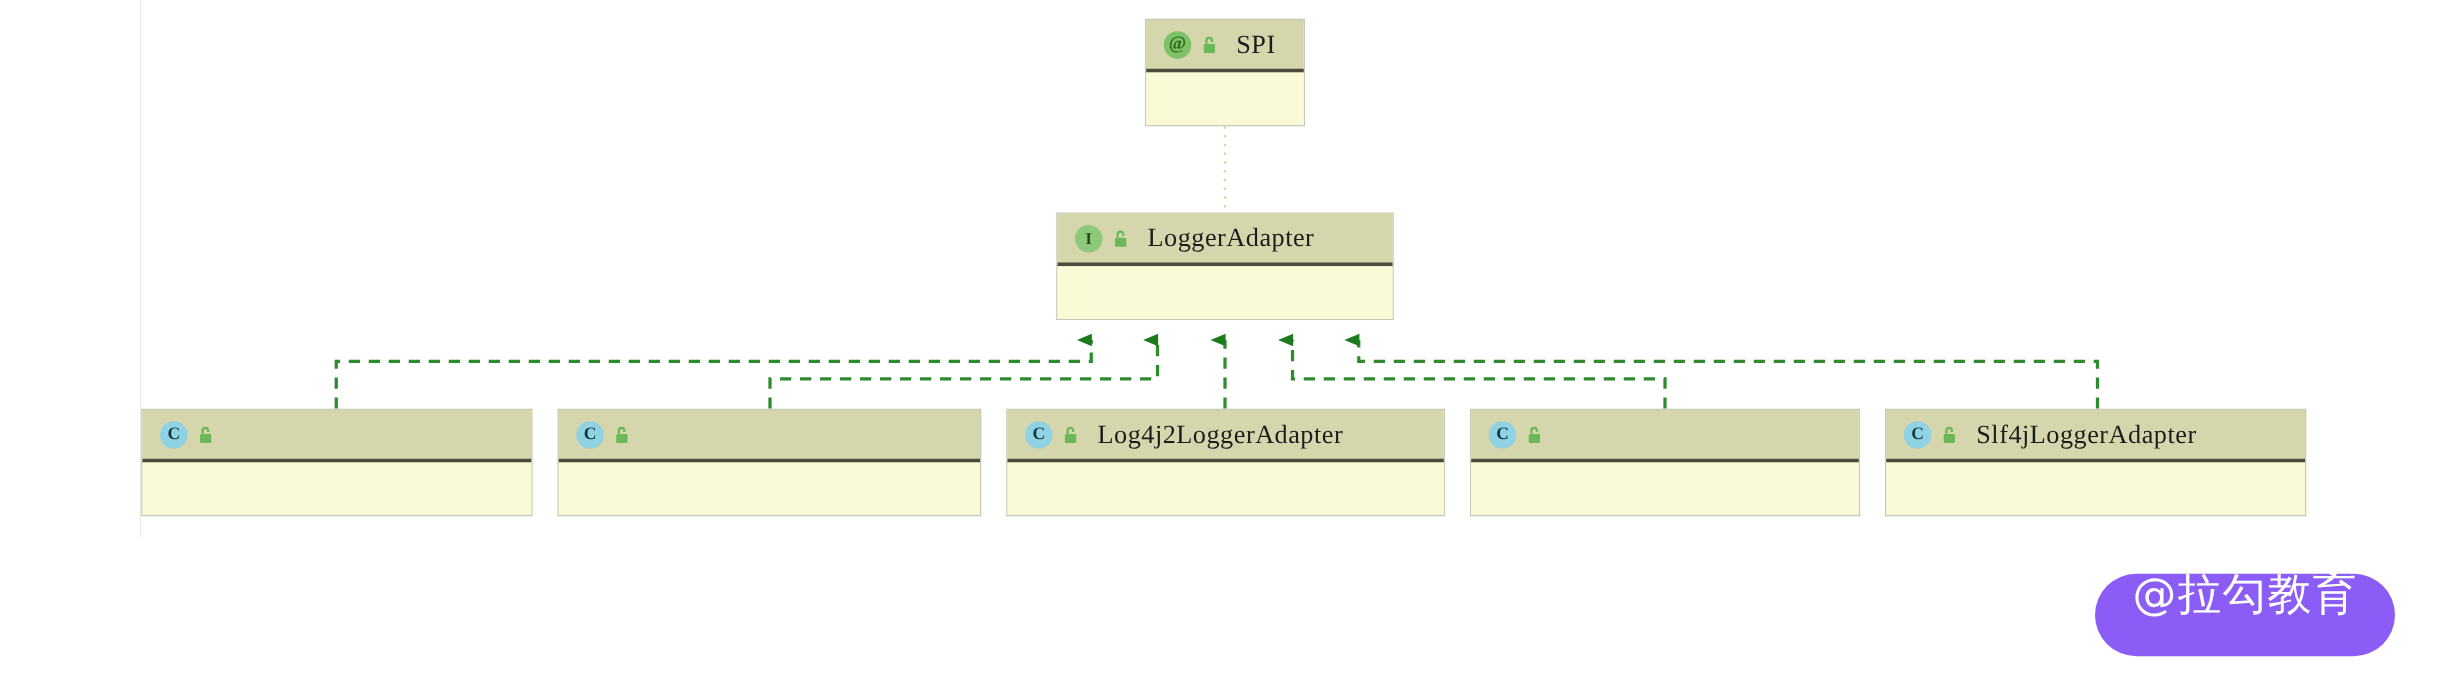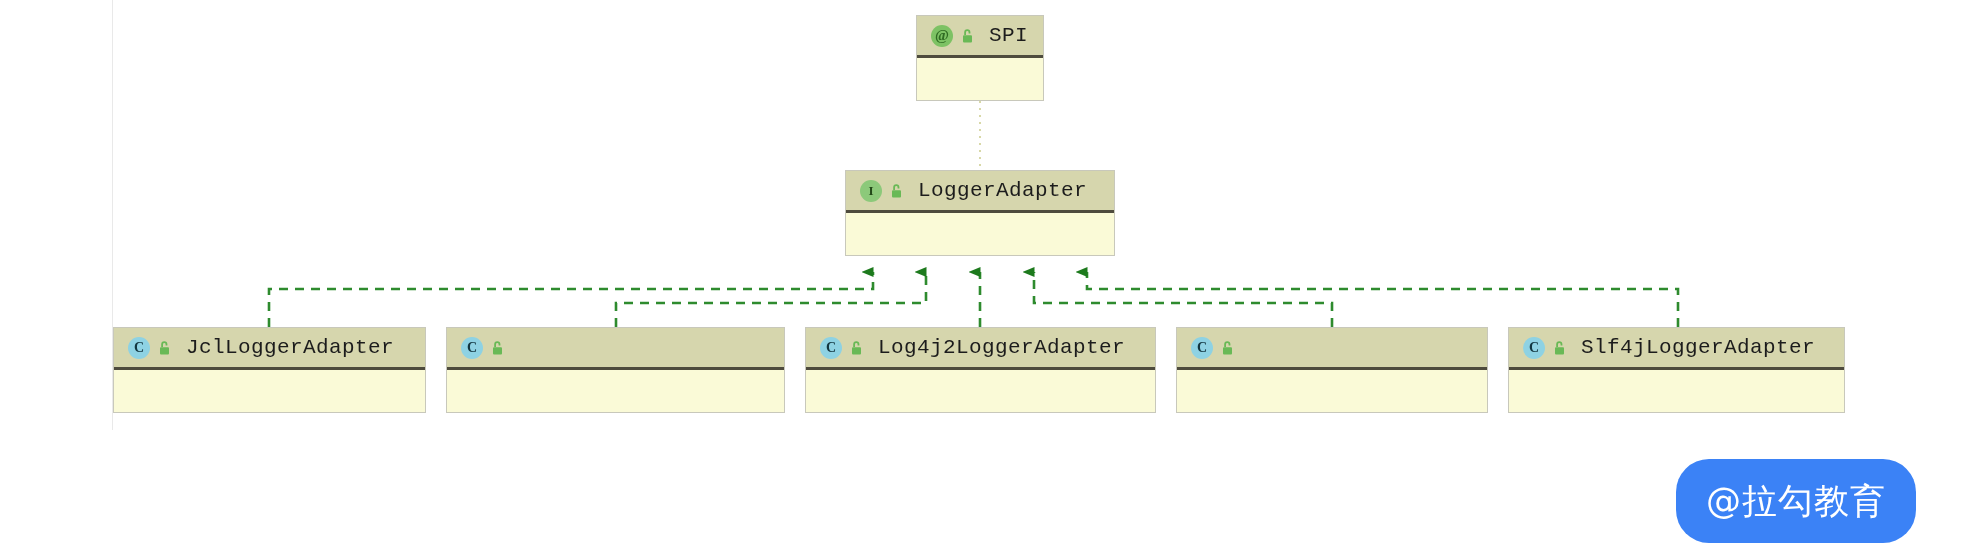--- a/index.html
+++ b/index.html
@@ -53,21 +53,21 @@
     align-items: center;
     padding: 0 14px;
     white-space: nowrap;
   }
   .node-body {
     box-sizing: border-box;
     height: 42px;
     background: #fafad7;
   }
   .node-title {
-    font-family: Liberation Mono, monospace;
+    font-family: Liberation Serif, serif;
     font-size: 21px;
     color: #1c1c1c;
     letter-spacing: 0.4px;
     margin-left: 14px;
   }
 
   
   .type-icon {
     width: 22px;
     height: 22px;
@@ -105,25 +105,24 @@
     flex: 0 0 auto;
     display: inline-block;
   }
 
   
   #watermark {
     position: absolute;
     left: 1676px;
     top: 459px;
     width: 240px;
-    height: 84px;
-    background: #3b82f6;
+    height: 66px;
+    background: #8b5cf6;
     border-radius: 33px;
     display: flex;
-    align-items: center;
     justify-content: center;
     pointer-events: none;
   }
   #watermark span {
     color: #ffffff;
     font-size: 35px;
     font-family: "DejaVu Sans", sans-serif;
     letter-spacing: 1px;
     line-height: 1;
   }
@@ -190,21 +189,20 @@
 
   <div class="node" style="left:113px; top:327px; width:313px;">
     <div class="node-header">
       <span class="type-icon clazz">C</span>
       <span class="lock-icon">
         <svg viewBox="0 0 15 16" width="15" height="16">
           <path d="M4.2,7 L4.2,4.4 A3.1,3.1 0 0 1 10.4,4.4 L10.4,5.6 L8.6,5.6 L8.6,4.4 A1.3,1.3 0 0 0 6.0,4.4 L6.0,7 Z" fill="#69b956"></path>
           <rect x="3.0" y="7.2" width="9.0" height="7.2" rx="1" fill="#69b956"></rect>
         </svg>
       </span>
-      <span class="node-title">JclLoggerAdapter</span>
     </div>
     <div class="node-body"></div>
   </div>
 
   <div class="node" style="left:446px; top:327px; width:339px;">
     <div class="node-header">
       <span class="type-icon clazz">C</span>
       <span class="lock-icon">
         <svg viewBox="0 0 15 16" width="15" height="16">
           <path d="M4.2,7 L4.2,4.4 A3.1,3.1 0 0 1 10.4,4.4 L10.4,5.6 L8.6,5.6 L8.6,4.4 A1.3,1.3 0 0 0 6.0,4.4 L6.0,7 Z" fill="#69b956"></path>

